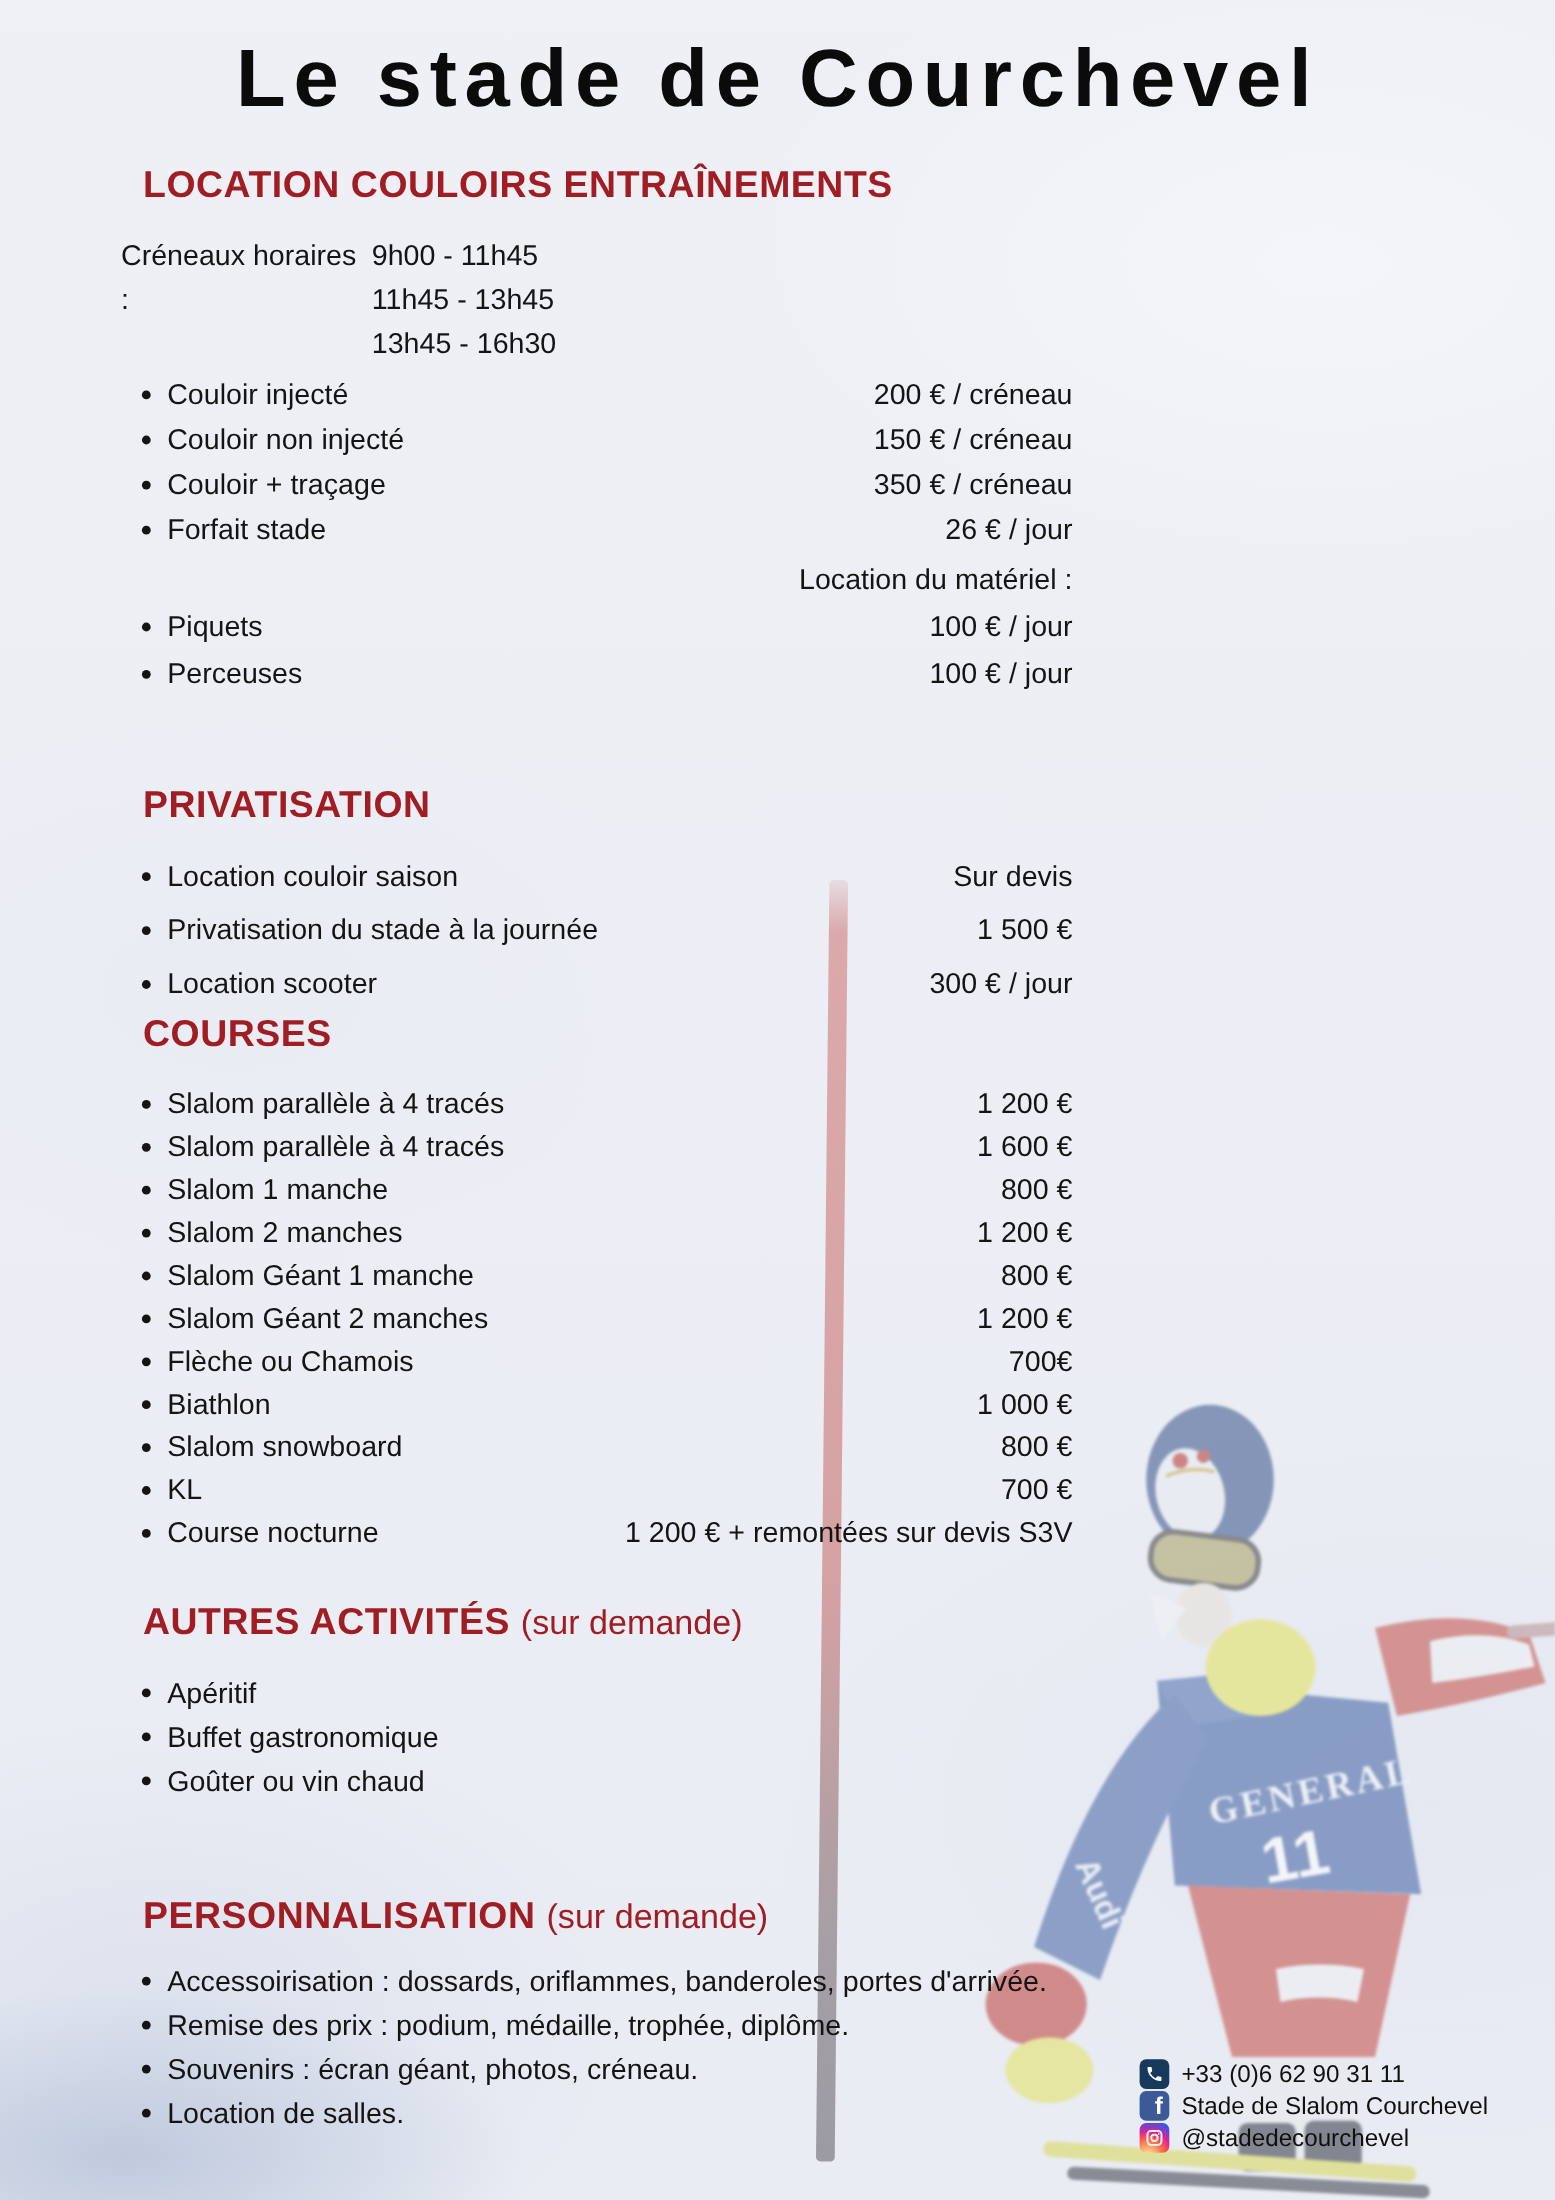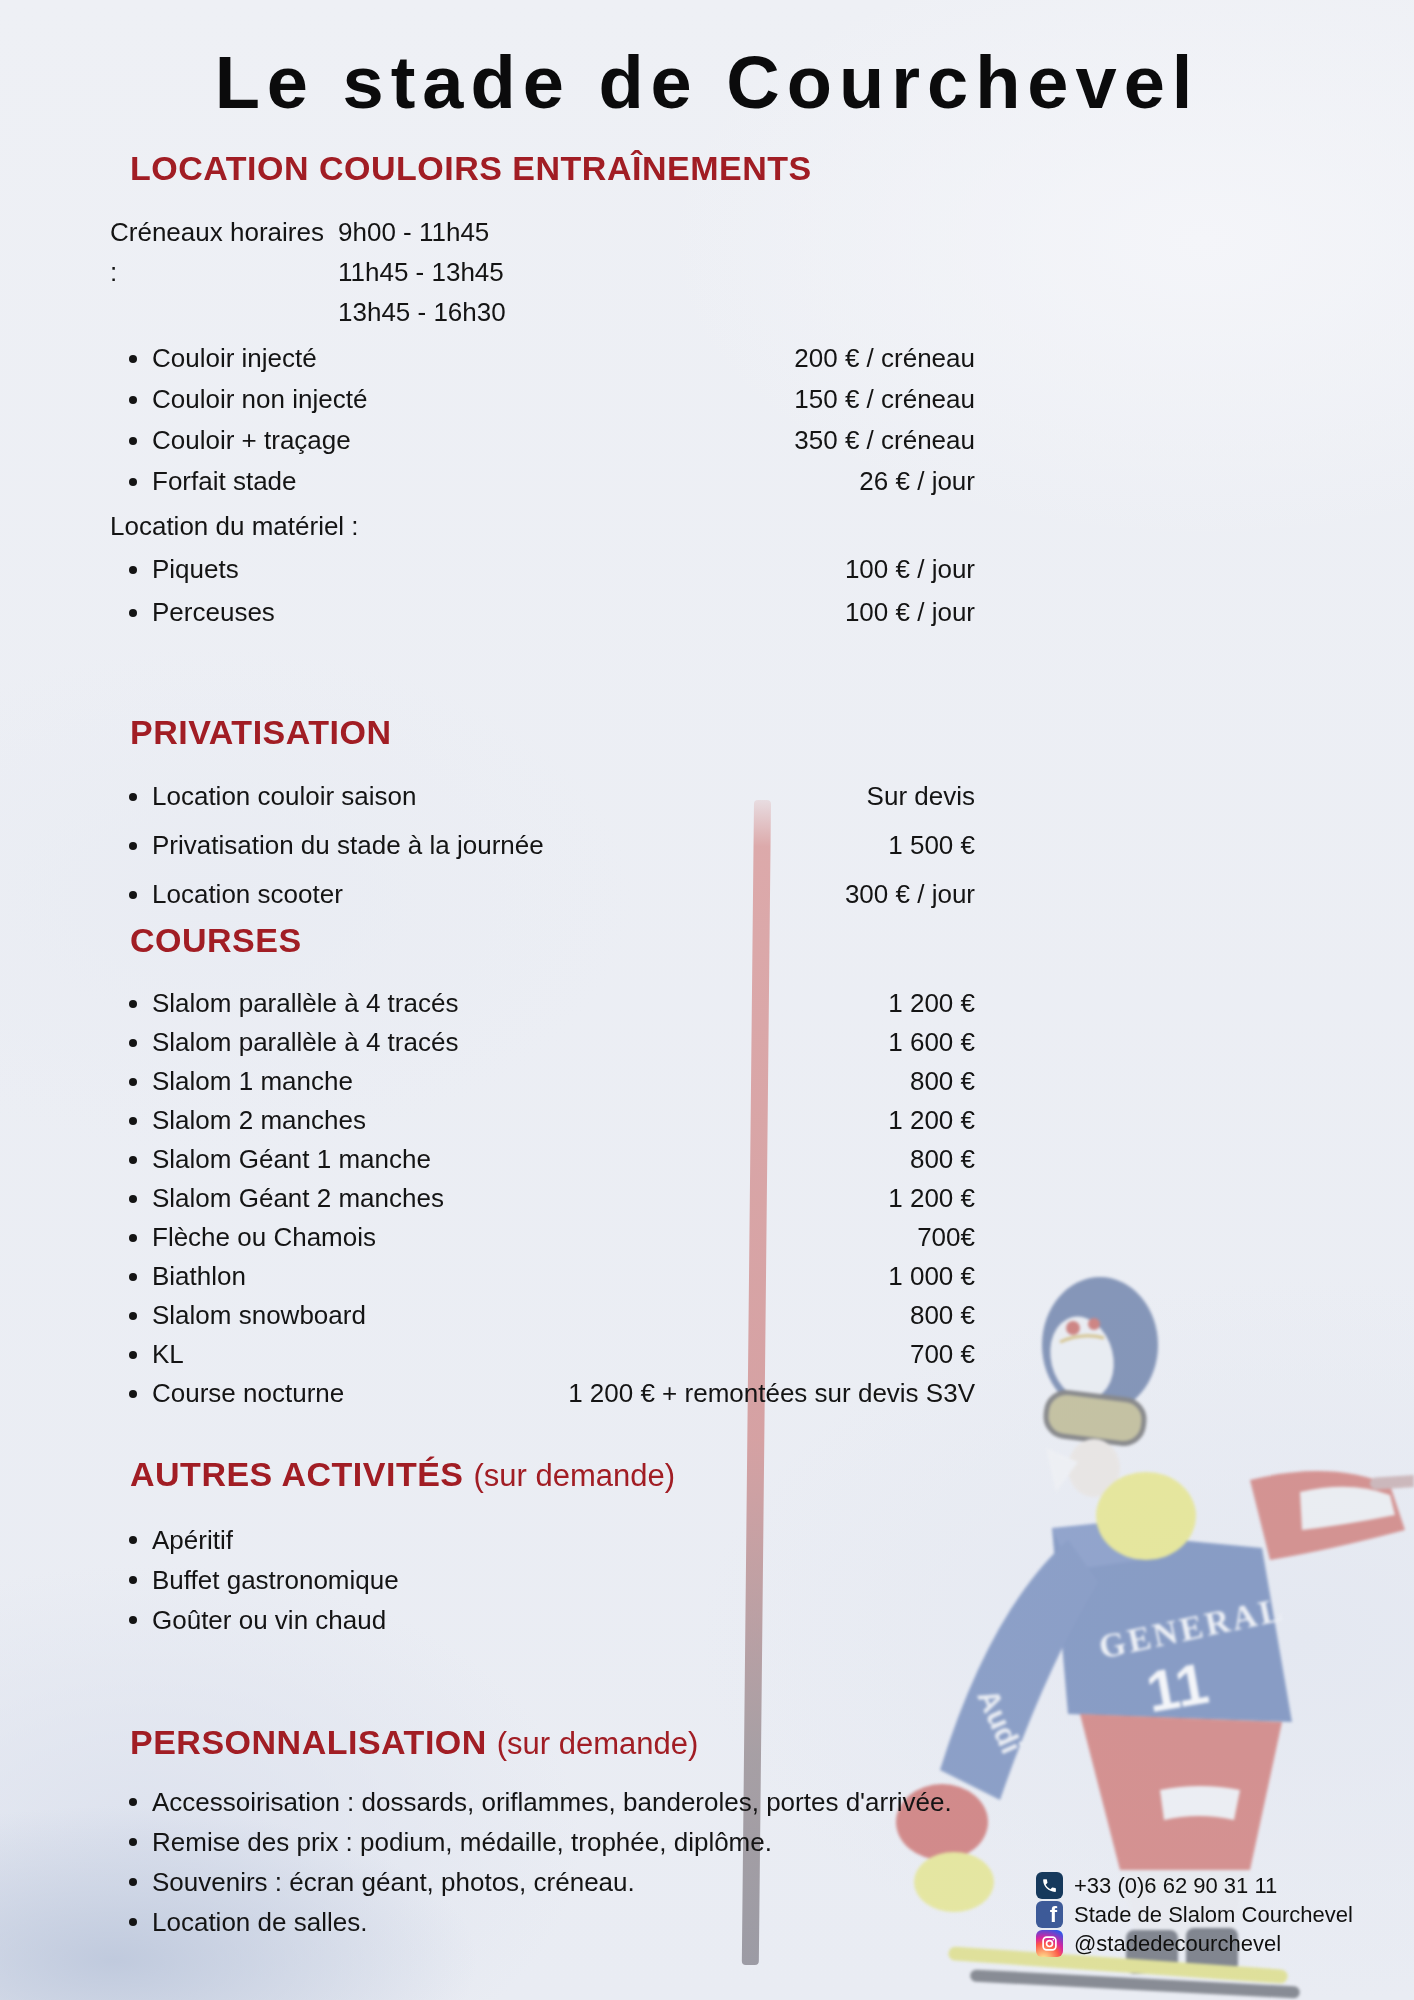--- a/index.html
+++ b/index.html
@@ -20,35 +20,35 @@
     border-radius:4px;transform:rotate(0.6deg);transform-origin:top center;
     background:linear-gradient(to bottom,
        rgba(219,166,166,.25), rgba(216,152,152,.8) 4%,
        rgba(206,136,136,.75) 55%, rgba(150,140,145,.8) 82%,
        rgba(130,128,138,.75) 100%);
   }
   #skier{position:absolute;left:830px;top:1230px;z-index:1;opacity:.55;filter:blur(1.6px) saturate(.92);}
   
   .layer{position:absolute;z-index:2;}
   #title{left:0;top:26px;width:1414px;text-align:center;
-    font-size:74px;line-height:90px;font-weight:800;letter-spacing:7px;color:#0b0b0c;margin-top:12px;}
+    font-size:74px;line-height:90px;font-weight:800;letter-spacing:7px;color:#0b0b0c;}
   .section{left:110px;width:865px;}
   h2{margin:0 0 24px 20px;font-size:34px;line-height:40px;font-weight:700;
      color:#a11d24;letter-spacing:.5px;}
   h2 .suffix{font-weight:400;font-size:31px;letter-spacing:0;}
   .schedule{display:flex;margin-bottom:6px;font-size:26px;line-height:40px;}
   .schedule .slabel{width:228px;}
   .row{display:flex;align-items:baseline;font-size:26px;line-height:41px;}
   #courses .row{line-height:39px;}
   #privatisation .row{line-height:49px;}
   #autres .row,#perso .row{line-height:40px;}
   .dot{width:8px;height:8px;border-radius:50%;background:#141414;
        align-self:center;margin:0 15px 0 19px;flex:none;}
   .price{margin-left:auto;white-space:nowrap;padding-left:20px;}
-  .plain-label{font-size:26px;line-height:40px;margin:4px 0 2px 0;}
+  .plain-label{font-size:26px;line-height:40px;margin:4px 0 2px 0;text-align:right;}
   
   #contact{left:1036px;top:1872px;width:360px;display:flex;flex-direction:column;gap:2px;}
   .c-row{display:flex;align-items:center;font-size:22px;font-weight:500;color:#10100f;}
   .c-icon{width:27px;height:27px;border-radius:6px;margin-right:11px;flex:none;
           display:flex;align-items:center;justify-content:center;}
   .phone-bg{background:#16395c;}
   .fb-bg{background:#3d5a98;color:#fff;font-weight:700;font-size:22px;line-height:27px;
          justify-content:flex-end;padding-right:6px;box-sizing:border-box;}
   .ig-bg{background:radial-gradient(circle at 28% 110%, #fdf497 0%, #fd5949 45%, #d6249f 62%, #285AEB 92%);}
 </style>

